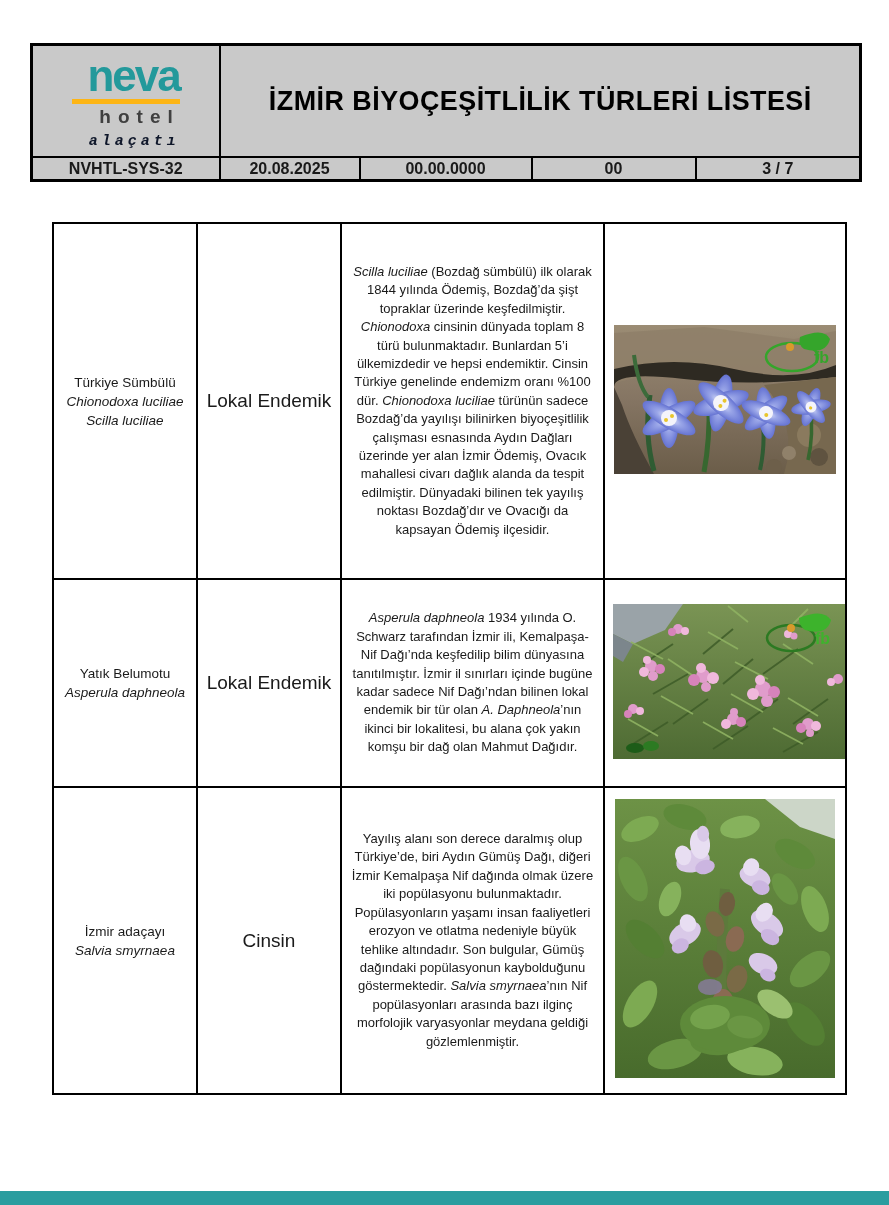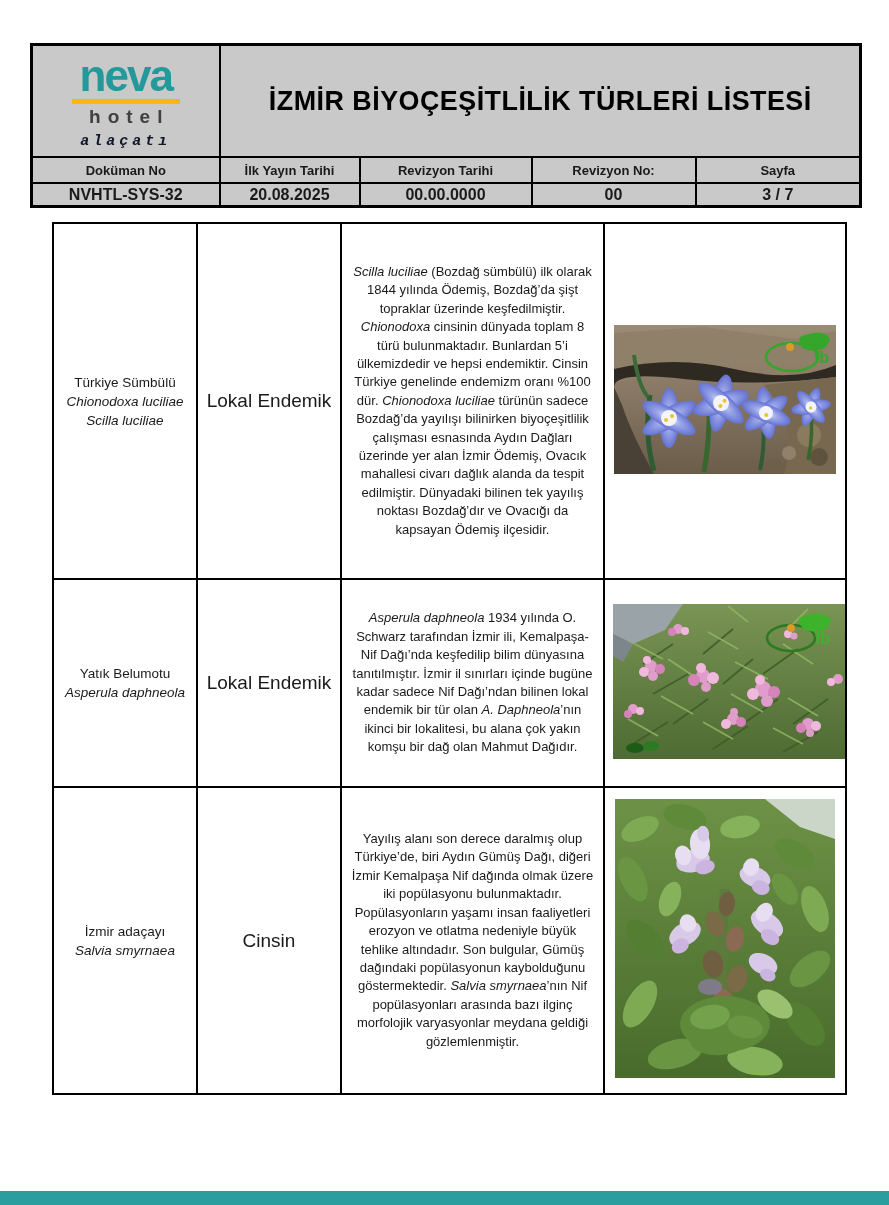--- a/index.html
+++ b/index.html
@@ -11,21 +11,21 @@
               background:#c9c9c9;table-layout:fixed;}
   .doc-header td{border:2px solid #000;padding:0;text-align:center;vertical-align:middle;}
   .doc-header{border:3px solid #000;}
   .top-row td{height:110px;}
   .labels-row td{height:24px;font-weight:bold;font-size:13px;}
   .values-row td{height:21px;font-weight:bold;font-size:16px;}
 
   .page-title{font-weight:bold;font-size:28px;letter-spacing:.5px;color:#000;
               transform:scaleX(.96);transform-origin:center;}
 
-  .logo{display:inline-block;text-align:center;line-height:1;}
+  .logo{display:inline-block;text-align:right;line-height:1;}
   .logo-neva{font-size:44px;font-weight:bold;letter-spacing:-2px;color:#23999b;
              font-family:"Liberation Sans",sans-serif;}
   .logo-bar{height:5px;width:108px;background:#fdb515;margin:1px auto 3px auto;}
   .logo-hotel{font-size:19px;font-weight:bold;letter-spacing:7px;color:#404040;margin-left:7px;}
   .logo-alacati{font-size:15px;font-style:italic;font-weight:bold;letter-spacing:4px;
                 color:#0f172a;margin-top:8px;font-family:Liberation Mono, monospace;}
 
   
   .species-table{position:absolute;left:52px;top:222px;width:793px;border-collapse:collapse;
                  table-layout:fixed;}
@@ -68,27 +68,20 @@
         <div class="logo">
           <div class="logo-neva">neva</div>
           <div class="logo-bar"></div>
           <div class="logo-hotel">hotel</div>
           <div class="logo-alacati">alaçatı</div>
         </div>
       </td>
       <td colspan="4">
         <div class="page-title">İZMİR BİYOÇEŞİTLİLİK TÜRLERİ LİSTESİ</div>
       </td>
-    </tr>
-    <tr class="labels-row">
-      <td>Doküman No</td>
-      <td>İlk Yayın Tarihi</td>
-      <td>Revizyon Tarihi</td>
-      <td>Revizyon No:</td>
-      <td>Sayfa</td>
     </tr>
     <tr class="values-row">
       <td>NVHTL-SYS-32</td>
       <td>20.08.2025</td>
       <td>00.00.0000</td>
       <td>00</td>
       <td>3 / 7</td>
     </tr>
   </tbody>
     </table>

